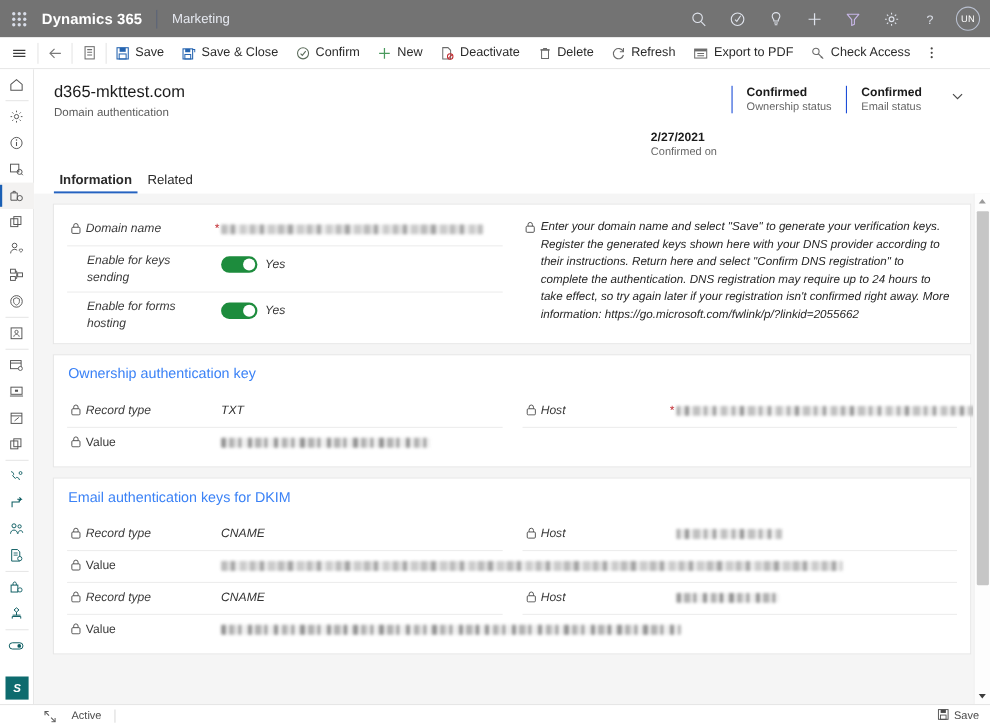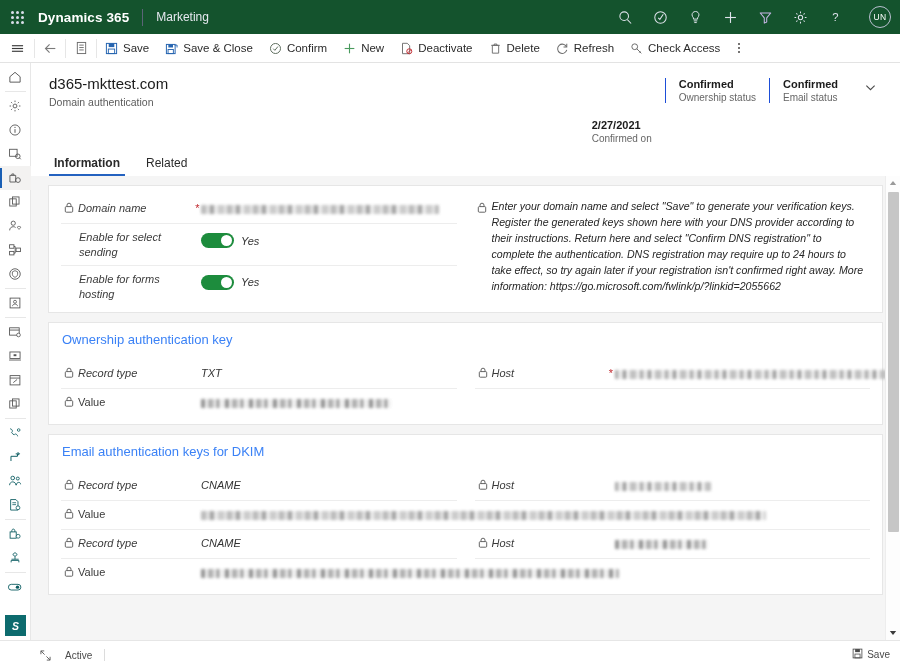--- a/index.html
+++ b/index.html
@@ -6,42 +6,42 @@
   html, body {
     width: 900px; height: 661px;
     font-family: "Liberation Sans", sans-serif;
     background: #ffffff;
     overflow: hidden;
   }
   .app { position: relative; width: 900px; height: 661px; display: flex; flex-direction: column; }
 
   
   .topbar {
-    height: 34px; background: #14532d; flex: 0 0 34px;
+    height: 34px; background: #737373; flex: 0 0 34px;
     display: flex; align-items: center; color: #fff;
   }
   .waffle {
     width: 34px; height: 34px; display: flex; align-items: center; justify-content: center;
     cursor: pointer;
   }
   .waffle-grid { display: grid; grid-template-columns: repeat(3, 3px); gap: 2px; }
   .waffle-grid i { width: 3px; height: 3px; background: #d8dde8; border-radius: 50%; display: block; }
   .brand { font-size: 13.5px; font-weight: bold; letter-spacing: .1px; margin-left: 4px; color: #ffffff; }
   .brand-div { width: 1px; height: 17px; background: #5b6478; margin: 0 13px; }
   .appname { font-size: 12px; color: #e6e9f0; font-weight: normal; }
   .top-actions { margin-left: auto; display: flex; align-items: center; padding-right: 9px; }
   .top-actions .ticon {
     width: 35px; height: 34px; display: flex; align-items: center; justify-content: center;
     cursor: pointer;
   }
   .top-actions svg { display: block; }
   .avatar {
     width: 22px; height: 22px; border-radius: 50%; border: 1px solid #b9c0d0;
     display: flex; align-items: center; justify-content: center;
-    font-size: 8.5px; color: #fff; margin-left: 16px; letter-spacing: .3px;
+    font-size: 8.5px; color: #fff; margin-left: 6px; letter-spacing: .3px;
   }
 
   
   .cmdbar {
     height: 29px; flex: 0 0 29px; background: #fff;
     border-bottom: 1px solid #e3e3e3;
     display: flex; align-items: center; font-size: 11.5px; color: #2b2b2b;
   }
   .cmd-ham { width: 34px; height: 28px; display: flex; align-items: center; justify-content: center; cursor: pointer;}
   .cmd-sep { width: 1px; height: 19px; background: #e6e6e6; }
@@ -87,21 +87,21 @@
   .rec-header { padding: 12px 18px 0 18px; display: flex; align-items: flex-start; }
   .rec-title { font-size: 15px; font-weight: normal; color: #1b1b1b; line-height: 1.25; }
   .rec-sub { font-size: 10.5px; color: #5c5c5c; margin-top: 2px; }
   .hdr-fields { margin-left: auto; display: flex; align-items: flex-start; padding-top: 3px; }
   .hdr-field { padding: 0 13px; border-left: 1px solid #1d4ed8; }
   .hdr-field:first-child { border-left: none; margin-top: 41px; }
   .hdr-val { font-size: 11px; font-weight: bold; color: #1b1b1b; }
   .hdr-lbl { font-size: 10px; color: #666; margin-top: 2px; }
   .hdr-chev { padding: 2px 4px 0 12px; cursor: pointer; }
 
-  .tabs { display: flex; gap: 16px; padding: 9px 18px 0 18px; }
+  .tabs { display: flex; gap: 4px; padding: 9px 18px 0 18px; }
   .tab {
     font-size: 12px; color: #2a2a2a; padding: 3px 5px 6px 5px;
     cursor: pointer; position: relative;
   }
   .tab.active { font-weight: bold; }
   .tab.active:after {
     content: ""; position: absolute; left: 0; right: 0; bottom: 0; height: 2.5px; background: #2462c0;
   }
 
   .canvas {
@@ -181,21 +181,21 @@
   .sc-arrow { height: 14px; width: 15px; display: flex; align-items: center; justify-content: center; cursor: pointer; }
   .sc-track { flex: 1 1 auto; width: 15px; position: relative; }
   .sc-thumb {
     position: absolute; left: 2px; right: 2px; top: 2px; height: 78%;
     background: #c6c6c6; border-radius: 1px; cursor: pointer;
   }
 
   
   .footer {
     height: 21px; flex: 0 0 21px; background: #fff; border-top: 1px solid #e6e6e6;
-    display: flex; align-items: flex-end; font-size: 10px; color: #4a4a4a;
+    display: flex; align-items: center; font-size: 10px; color: #4a4a4a;
     padding-left: 35px;
   }
   .foot-ico { width: 20px; display: flex; align-items: center; justify-content: center; cursor: pointer; }
   .foot-status { margin-left: 10px; }
   .foot-div { width: 1px; height: 12px; background: #dcdcdc; margin-left: 12px; }
   .foot-save { margin-left: auto; display: flex; align-items: center; gap: 4px; padding-right: 10px; cursor: pointer; }
 </style>
 </head>
 <body>
 
@@ -359,20 +359,31 @@
     <div class="cmd-btn">
       <span>
         <svg width="13" height="13" viewBox="0 0 14 14">
             <path d="M11.3 5.2A5 5 0 1 0 11.6 8.6" fill="none" stroke="#6b6b6b" stroke-width="1.1"></path>
             <path d="M11.6 1.8v3.6H8.1" fill="none" stroke="#6b6b6b" stroke-width="1.1"></path>
           </svg>
       </span>
       <span>Refresh</span>
     </div>
 
+    <div class="cmd-btn">
+      <span>
+        <svg width="14" height="13" viewBox="0 0 15 14">
+            <rect x="1.6" y="2.8" width="11.8" height="8.8" fill="none" stroke="#6b6b6b" stroke-width="1"></rect>
+            <rect x="1.6" y="2.8" width="11.8" height="2.3" fill="#6b6b6b"></rect>
+            <line x1="4.2" y1="7.2" x2="10.8" y2="7.2" stroke="#6b6b6b" stroke-width="1"></line>
+            <line x1="4.2" y1="9.4" x2="10.8" y2="9.4" stroke="#6b6b6b" stroke-width="1"></line>
+          </svg>
+      </span>
+      <span>Export to PDF</span>
+    </div>
 
     <div class="cmd-btn">
       <span>
         <svg width="13" height="13" viewBox="0 0 14 14">
             <circle cx="5.1" cy="5.1" r="3.1" fill="none" stroke="#6b6b6b" stroke-width="1.05"></circle>
             <line x1="7.3" y1="7.3" x2="12.2" y2="12.2" stroke="#6b6b6b" stroke-width="1.05"></line>
             <line x1="10" y1="11.4" x2="11.2" y2="10.2" stroke="#6b6b6b" stroke-width="1.05"></line>
           </svg>
       </span>
       <span>Check Access</span>
@@ -590,21 +601,21 @@
                     </span>
                     <span>Domain name</span>
                   </div>
                   <div class="f-req">*</div>
                   <div class="f-value">
                     <span class="blur" style="width:238px;"></span>
                   </div>
                 </div>
 
                 <div class="field">
-                  <div class="f-label indent">Enable for select sending</div>
+                  <div class="f-label indent">Enable for keys sending</div>
                   <div class="f-req"></div>
                   <div class="f-value">
                     <div class="toggle-row">
                       <div class="toggle">
                           <div class="knob"></div>
                         </div>
                       <div class="toggle-txt">Yes</div>
                     </div>
                   </div>
                 </div>

